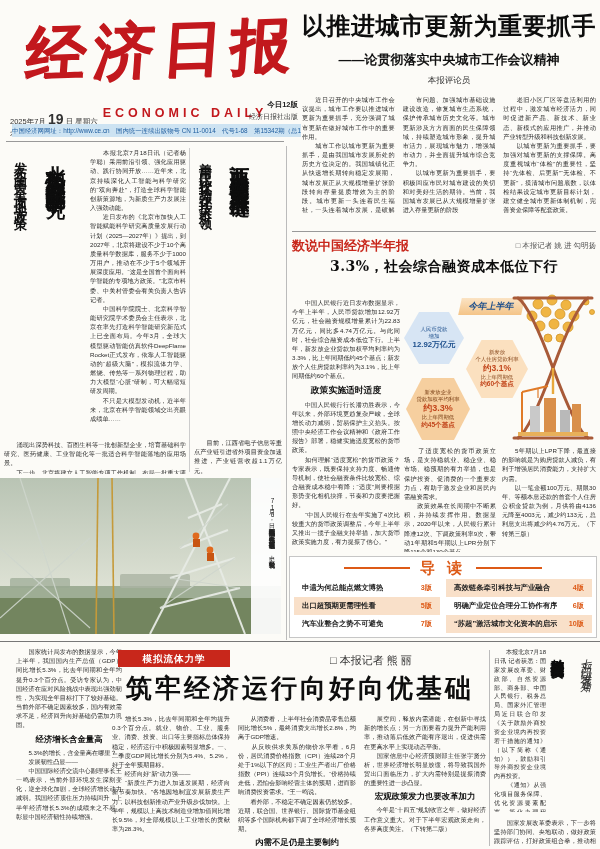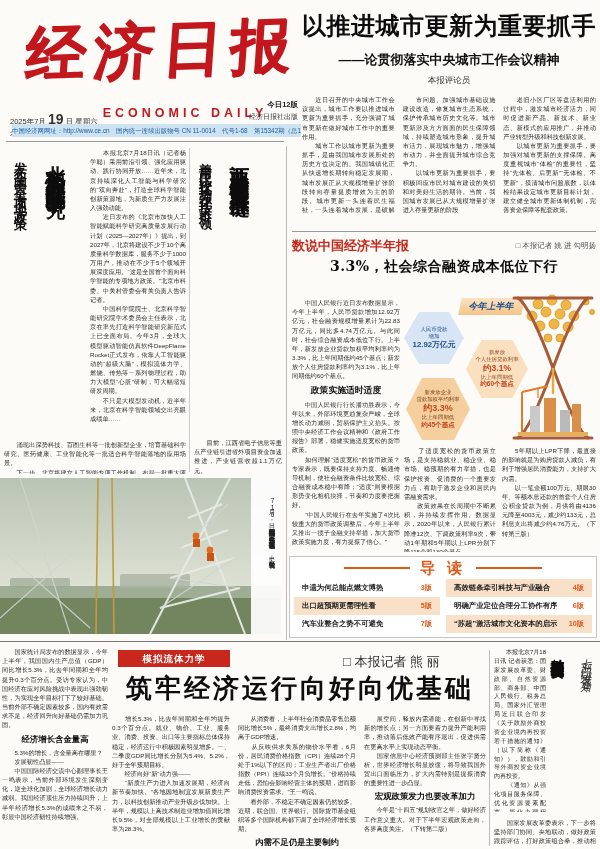--- a/index.html
+++ b/index.html
@@ -226,30 +226,30 @@
         <span class="t">汽车业整合之势不可避免</span>
         <span class="p" style="color:#dd5a17;">7版</span>
       </div>
       <div class="daodu-cell hl">
         <span class="t">“苏超”激活城市文化资本的启示</span>
         <span class="p" style="color:#dd5a17;">10版</span>
       </div>
     </div>
   </div>
 
-  <div class="abs" style="left:2px;top:647px;width:106px;height:200px;overflow:hidden;">
+  <div class="abs" style="left:16px;top:647px;width:106px;height:200px;overflow:hidden;">
     <div class="tcol">　　国家统计局发布的数据显示，今年上半年，我国国内生产总值（GDP）同比增长5.3%，比去年同期和全年均提升0.3个百分点。受访专家认为，中国经济在应对风险挑战中表现出强劲韧性，为实现全年目标打下了较好基础。当前外部不确定因素较多，国内有效需求不足，经济回升向好基础仍需加力巩固。</div>
     <div class="sub" style="font-size:8.4px;">经济增长含金量高</div>
     <div class="tcol">　　5.3%的增长，含金量高在哪里？
 　　发展韧性凸显——
 　　中国国际经济交流中心副理事长王一鸣表示，当前外部环境发生深刻变化，逆全球化加剧，全球经济增长动力减弱。我国经济顶住压力持续回升，上半年经济增长5.3%的成绩来之不易，彰显中国经济韧性持续增强。</div>
   </div>
 
   <div class="abs" style="left:118px;top:650px;width:112px;height:17px;background:#c8271b;color:#fff;font-size:9.5px;font-weight:bold;text-align:center;line-height:17px;letter-spacing:1px;">模拟流体力学</div>
-  <div class="abs" style="left:343px;top:653px;font-size:13px;color:#333;">□ 本报记者  熊  丽</div>
+  <div class="abs" style="left:330px;top:653px;font-size:11px;color:#333;">□ 本报记者  熊  丽</div>
   <div class="abs" style="left:112px;top:671px;width:376px;text-align:center;font-family:'DejaVu Serif',serif;font-size:26px;font-weight:bold;letter-spacing:3px;color:#0d0d0d;">筑牢经济运行向好向优基础</div>
 
   <div class="abs tcol" style="left:112px;top:714px;width:118px;height:132px;">　　增长5.3%，比去年同期和全年均提升0.3个百分点。就业、物价、工业、服务业、消费、投资、出口等主要指标总体保持稳定，经济运行中积极因素明显增多。一、二季度GDP同比增长分别为5.4%、5.2%，好于全年预期目标。
 　　经济向好“新”动力强——
 　　“新质生产力进入加速发展期，经济向新节奏加快。”各地因地制宜发展新质生产力，以科技创新推动产业升级步伐加快。上半年，规模以上高技术制造业增加值同比增长9.5%，对全部规模以上工业增长的贡献率为28.3%。</div>
   <div class="abs" style="left:238px;top:714px;width:118px;height:132px;overflow:hidden;">
     <div class="tcol">　　从消费看，上半年社会消费品零售总额同比增长5%，最终消费支出增长2.8%，均高于GDP增速。
 　　从反映供求关系的物价水平看，6月份，居民消费价格指数（CPI）连续28个月处于1%以下的区间；工业生产者出厂价格指数（PPI）连续33个月负增长。“价格持续走低，恐怕会影响经营主体的预期，进而影响消费投资需求。”王一鸣说。
 　　看外部，不稳定不确定因素仍然较多。近期，联合国、世界银行、国际货币基金组织等多个国际机构都下调了全球经济增长预期。</div>
     <div class="sub" style="font-size:8.4px;">内需不足仍是主要制约</div>

